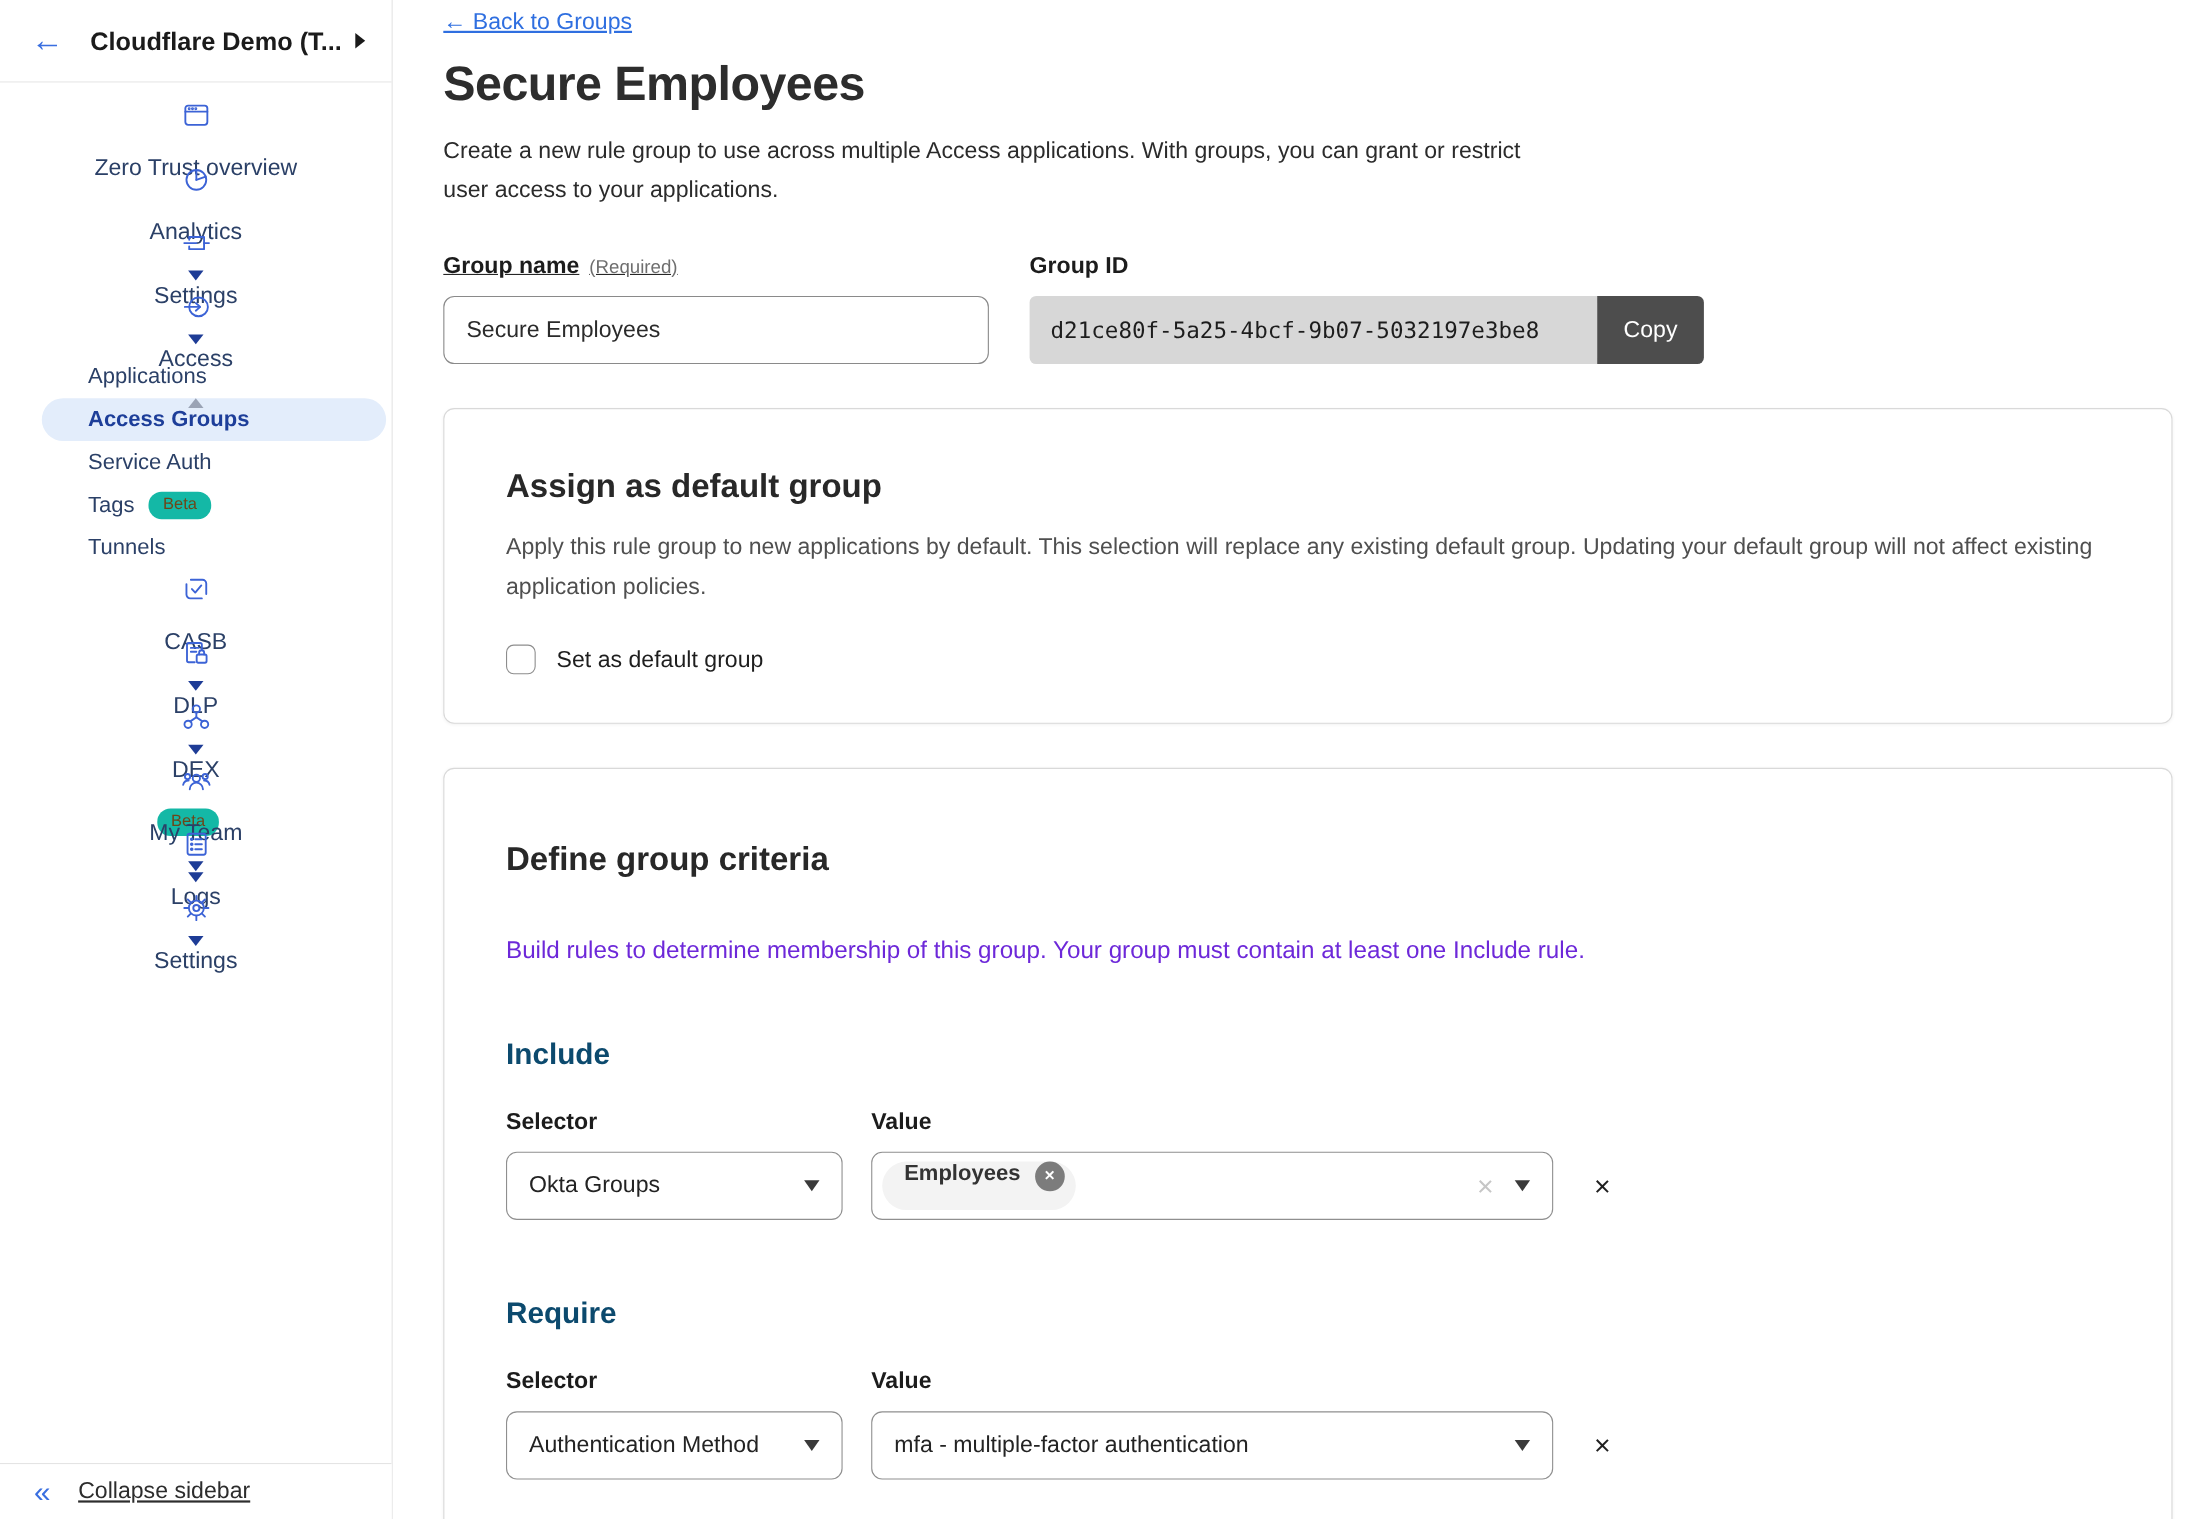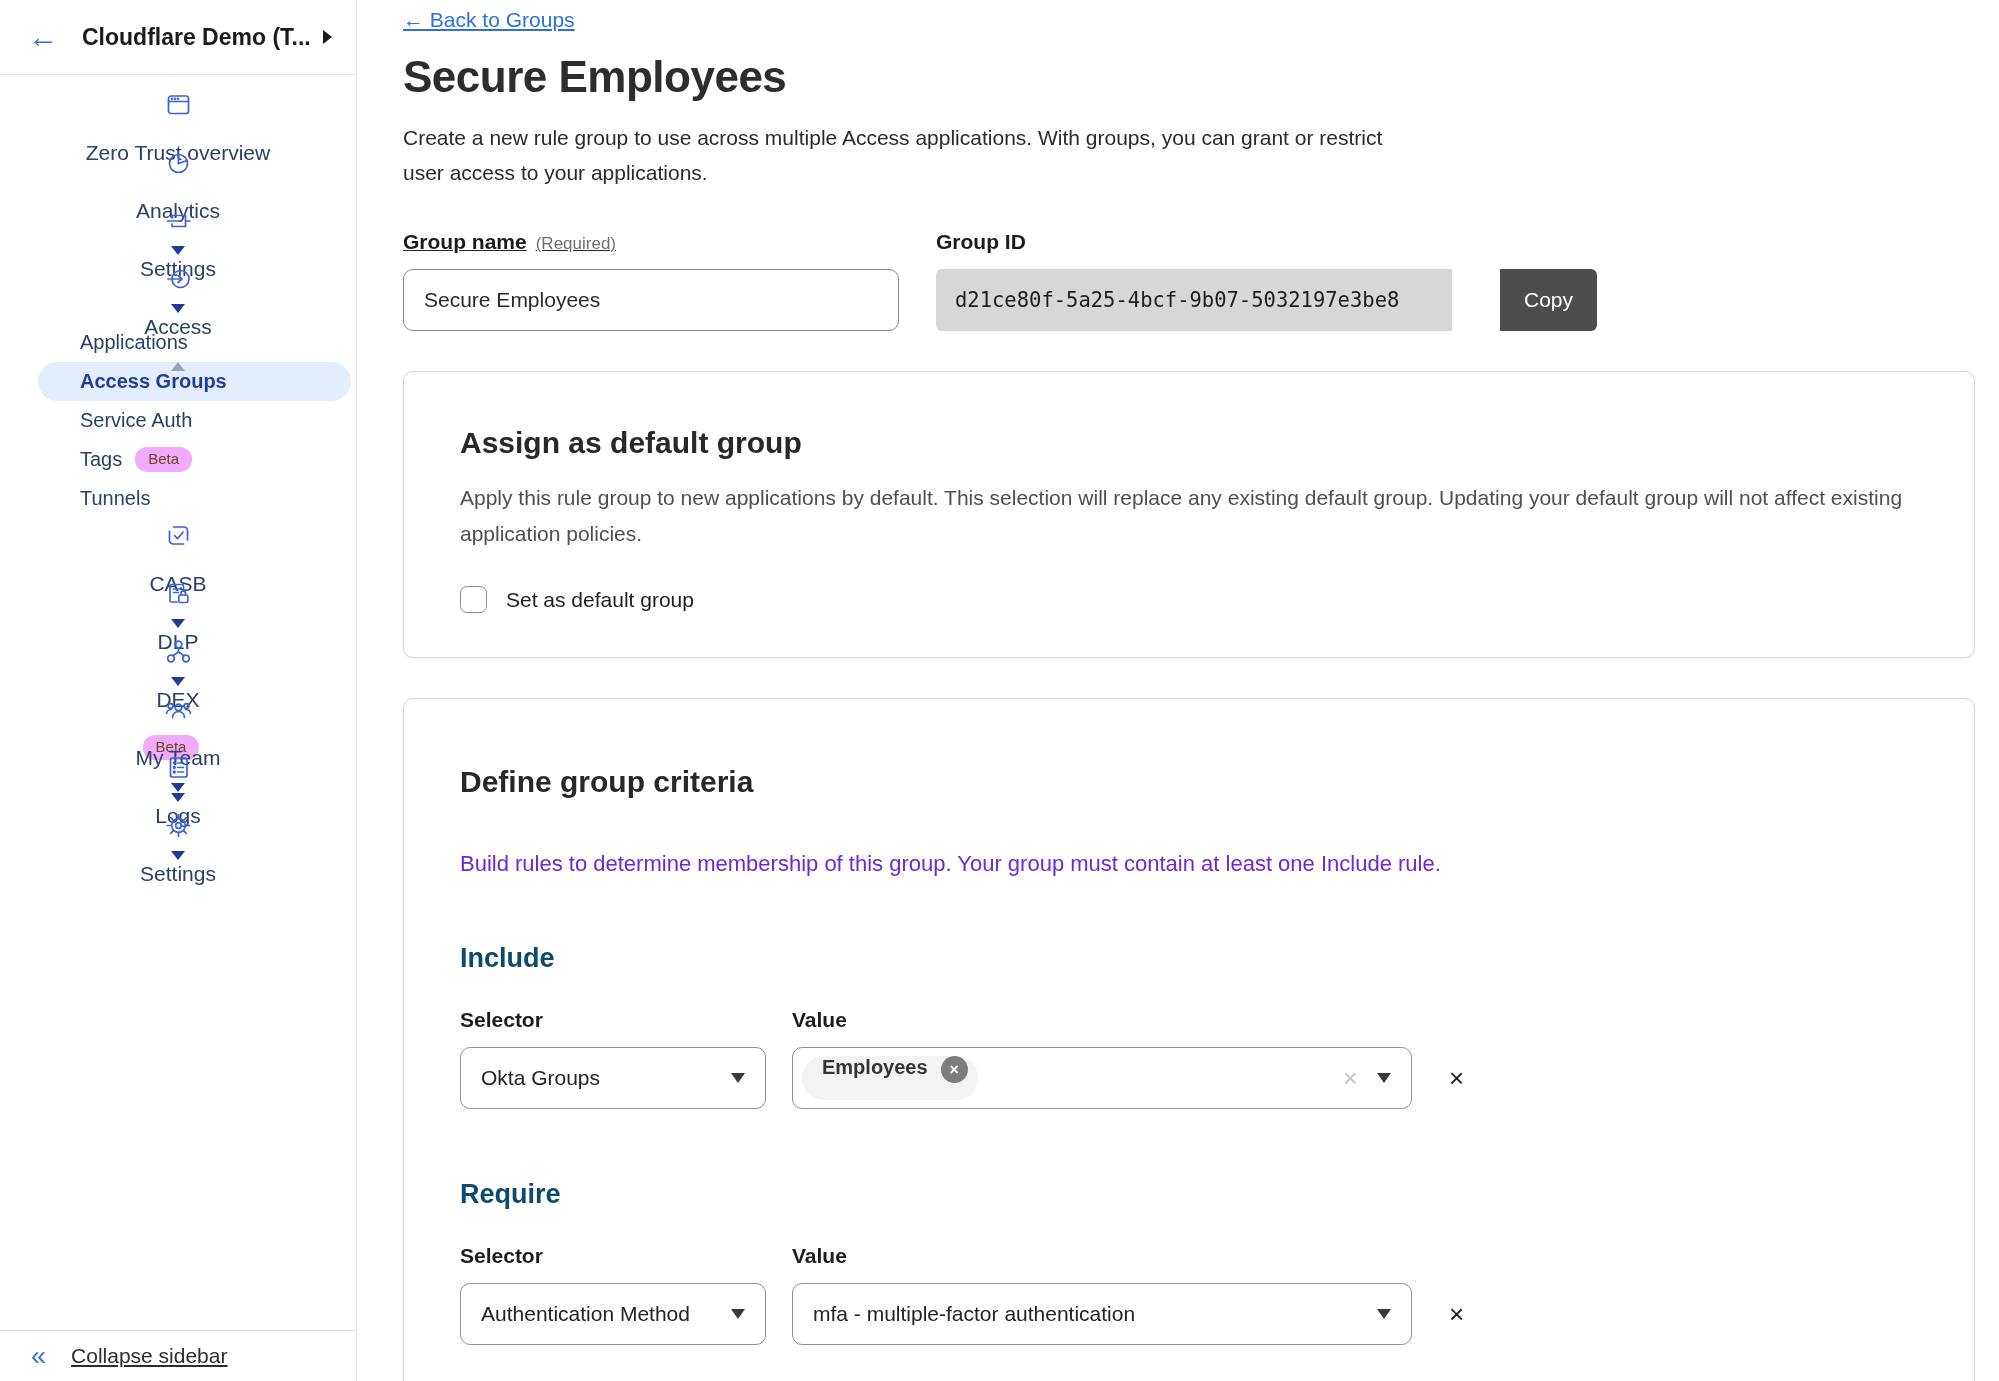--- a/index.html
+++ b/index.html
@@ -20,42 +20,42 @@
   .sb-icon { width:27px; height:27px; flex:none; display:flex; }
   .sb-icon svg { width:27px; height:27px; }
   .sb-label { flex:1; font-size:21px; color:#2b4067; white-space:nowrap; }
   .caret { width:0; height:0; flex:none; }
   .caret-down { border-left:7px solid transparent; border-right:7px solid transparent; border-top:9px solid #1e3c96; }
   .caret-up { border-left:7px solid transparent; border-right:7px solid transparent; border-bottom:9px solid #9aa3b5; }
   .sb-subitem { height:39px; display:flex; align-items:center; padding-left:80px;
     font-size:20px; color:#2b4067; cursor:pointer; white-space:nowrap; }
   .sb-subitem.active { margin:0 5px 0 38px; padding-left:42px; background:#e3edfb;
     border-radius:20px; color:#1d3e99; font-weight:700; }
-  .beta { margin-left:13px; background:#f0abfc; color:#6d4619; font-size:15px;
+  .beta { margin-left:13px; background:#14b8a6; color:#6d4619; font-size:15px;
     padding:4px 13px; border-radius:12px; line-height:1.1; }
   .sb-collapse { position:absolute; bottom:0; left:0; right:0; height:51px;
     border-top:1px solid #e4e4e4; display:flex; align-items:center; padding-left:31px; gap:25px;
     background:#fff; cursor:pointer; }
   .collapse-icon { color:#3a6fe0; font-size:27px; line-height:1; }
   .collapse-label { font-size:21px; color:#2d2d2d; text-decoration:underline; }
 
   
   .main { margin-left:357px; padding:8px 12px 0 46px; }
   .back-link { display:inline-block; color:#2f6fe0; font-size:21px; text-decoration:underline; cursor:pointer; }
   h1.page-title { margin-top:20px; font-size:44px; font-weight:700; letter-spacing:-0.5px; color:#2d2d2d; }
   .lede { margin-top:18px; width:985px; font-size:21px; line-height:35px; color:#2b2b2b; }
 
   .form-row { display:flex; margin-top:40px; gap:37px; }
   .field-label { font-size:21px; font-weight:700; color:#1c1c1c; }
   .req-hint { font-size:17px; font-weight:400; color:#6e6e6e; margin-left:9px; }
   .name-col { width:496px;text-decoration:underline; }
   .text-input { margin-top:15px; width:496px; height:62px; border:1.4px solid #8a8a8a;
     border-radius:10px; padding:0 20px; font-size:21px; color:#2b2b2b;
     font-family:"Liberation Sans",sans-serif; background:#fff; }
-  .id-group { margin-top:15px; display:flex; height:62px;gap:48px; }
+  .id-group { margin-top:15px; display:flex; height:62px; }
   .id-box { width:516px; background:#d7d7d7; border-radius:6px 0 0 6px; display:flex;
     align-items:center; padding:0 19px; font-family:"DejaVu Sans Mono","Liberation Mono",monospace;
     font-size:20.5px; color:#1d1d1d; white-space:nowrap; }
   .copy-btn { width:97px; background:#4d4d4d; color:#fff; border:none; border-radius:0 6px 6px 0;
     font-size:21px; font-family:"Liberation Sans",sans-serif; cursor:pointer; }
 
   .card { width:1572px; border:1px solid #d9d9d9; border-radius:10px; background:#fff;
     box-shadow:0 1px 3px rgba(0,0,0,0.05); }
   .card1 { margin-top:40px; padding:54px 56px 44px; }
   .card-title { font-size:30px; font-weight:700; color:#282828; }

